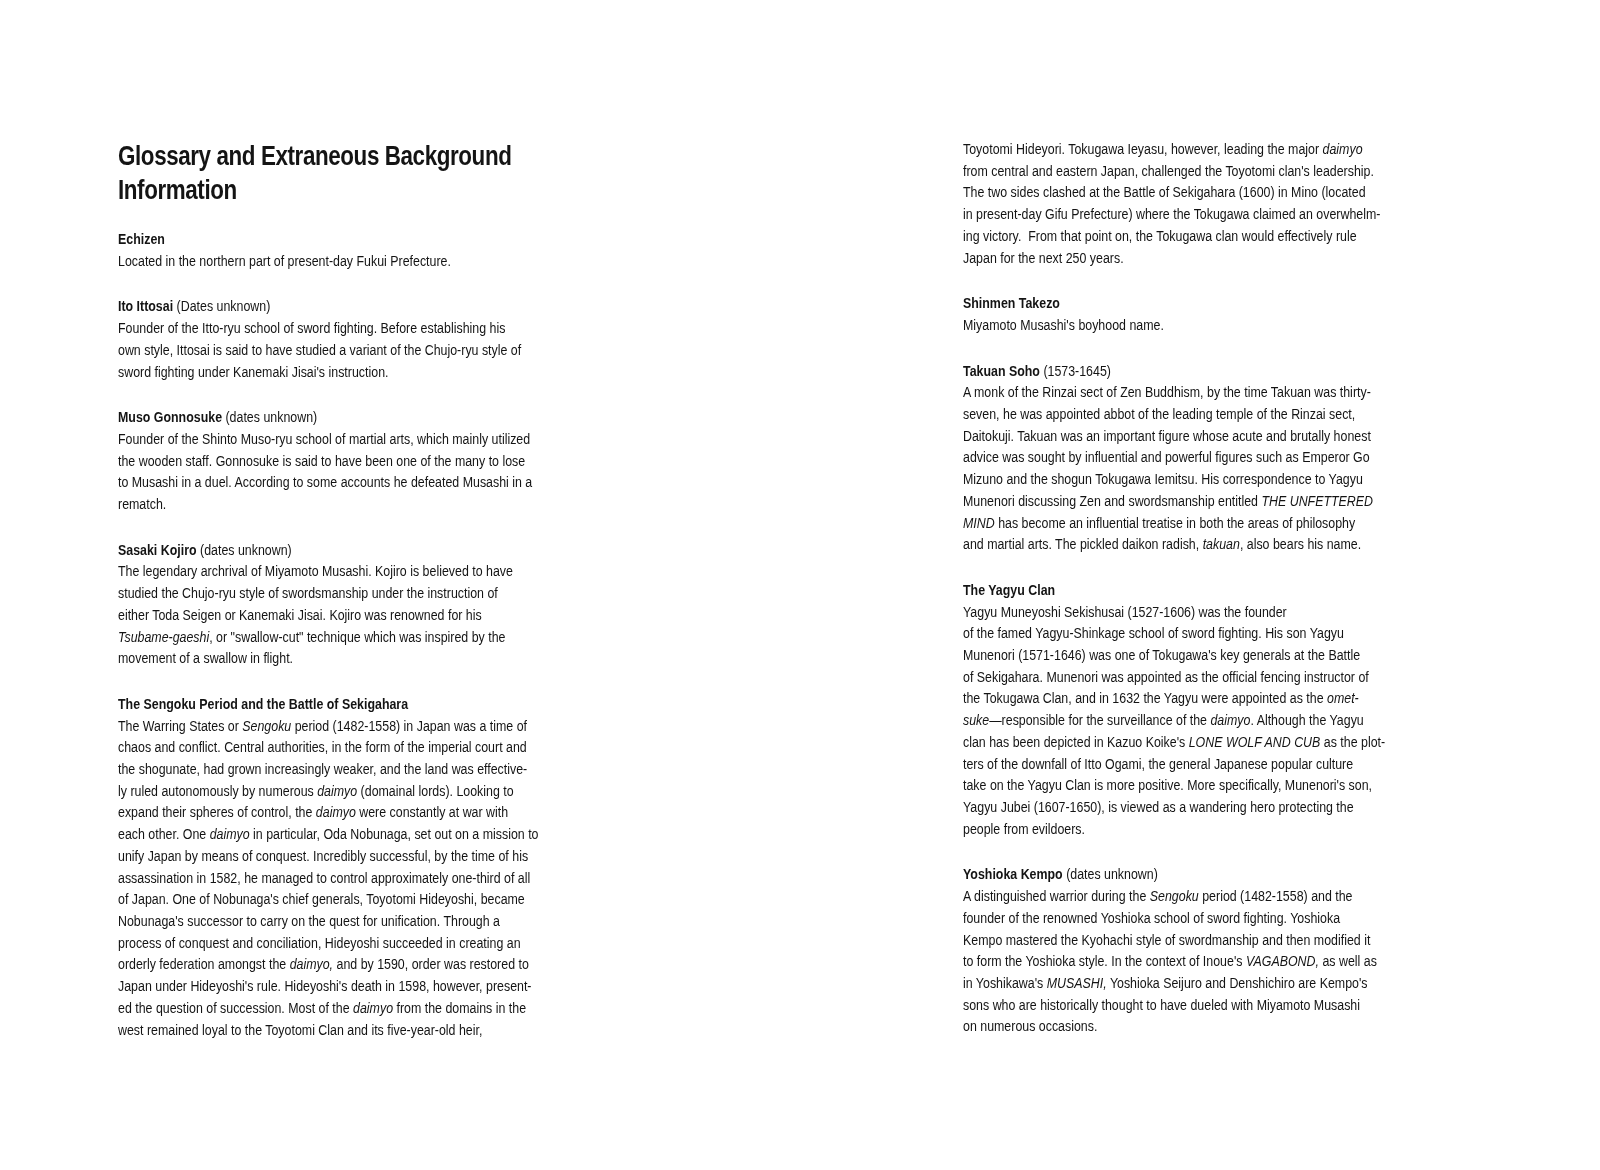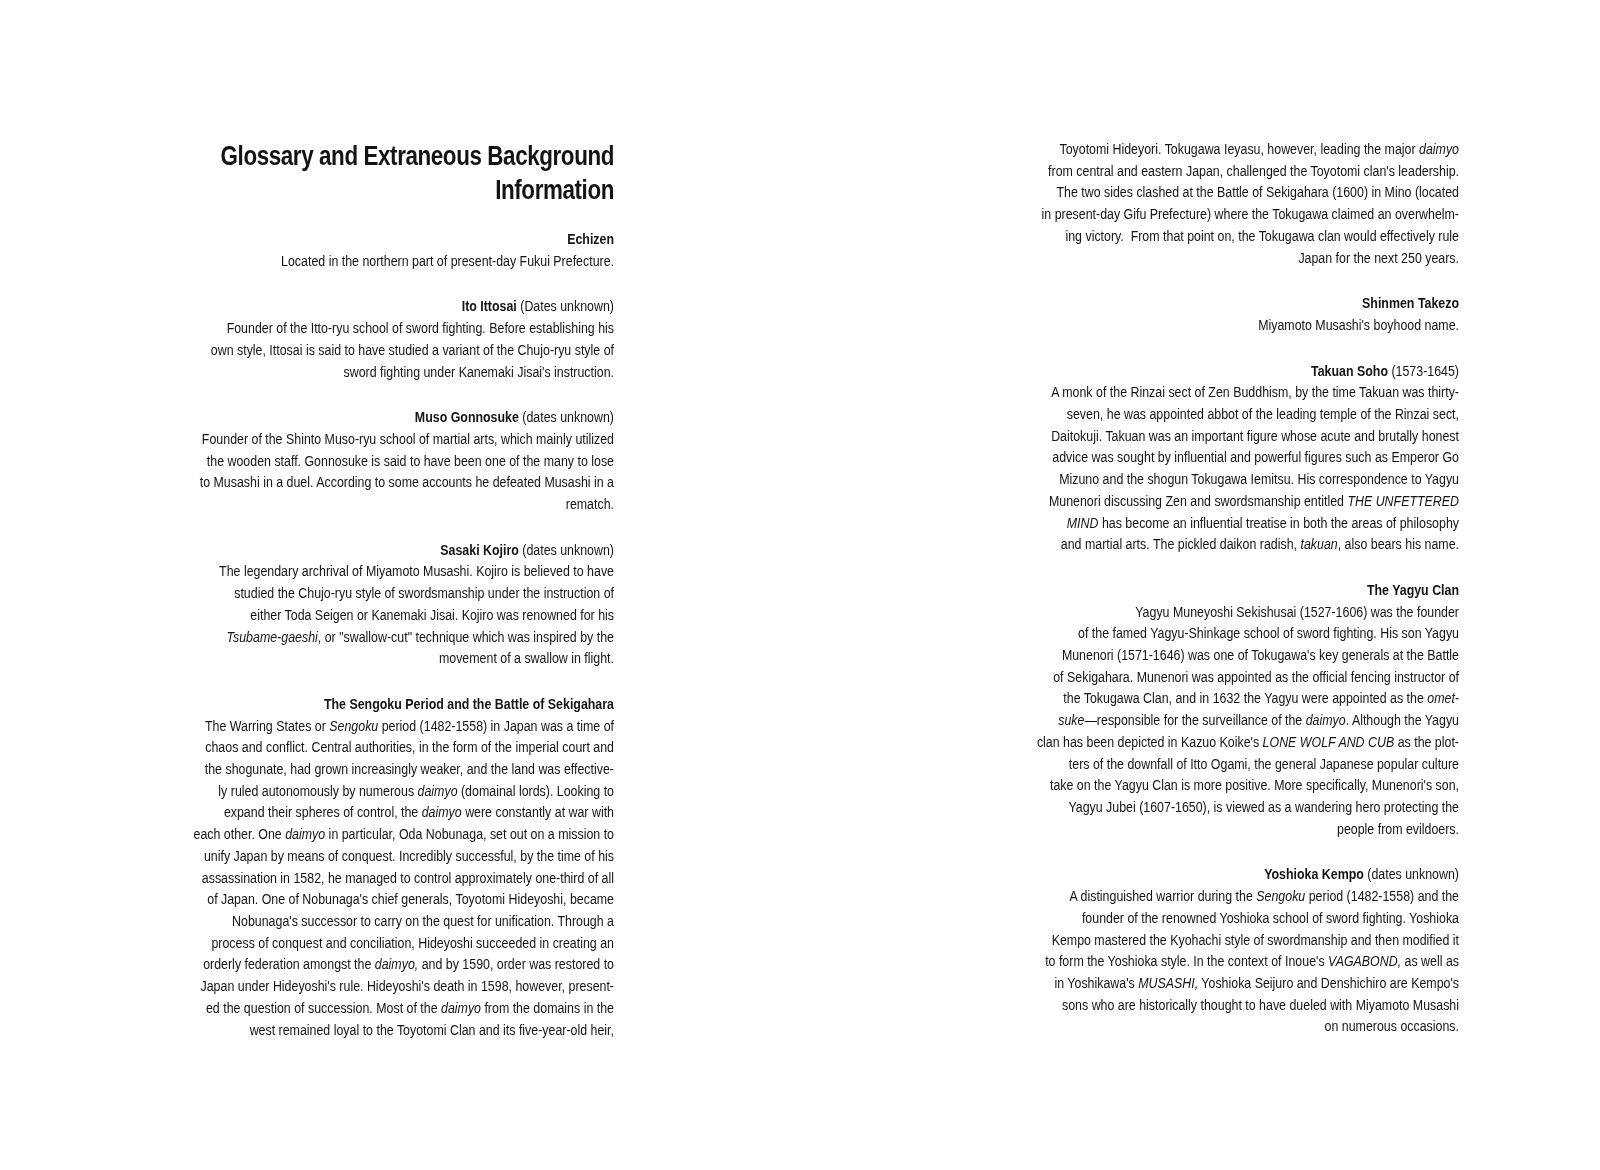--- a/index.html
+++ b/index.html
@@ -4,21 +4,21 @@
 <style>
   html, body { margin: 0; padding: 0; }
   body {
     width: 1600px; height: 1170px;
     background: #ffffff;
     font-family: "Liberation Sans", sans-serif;
     color: #141414;
     position: relative;
     overflow: hidden;
   }
-  .page { position: absolute; inset: 0; background: #ffffff; text-align: right; }
+  .page { position: absolute; inset: 0; background: #ffffff; }
   .column {
     position: absolute;
     transform: scaleX(0.8);
     transform-origin: 0 0;
     width: 620px;
     font-size: 15.5px;
     line-height: 21.7px;
   }
   .column-left  { left: 118px; top: 139px; }
   .column-right { left: 963px; top: 138px; }

